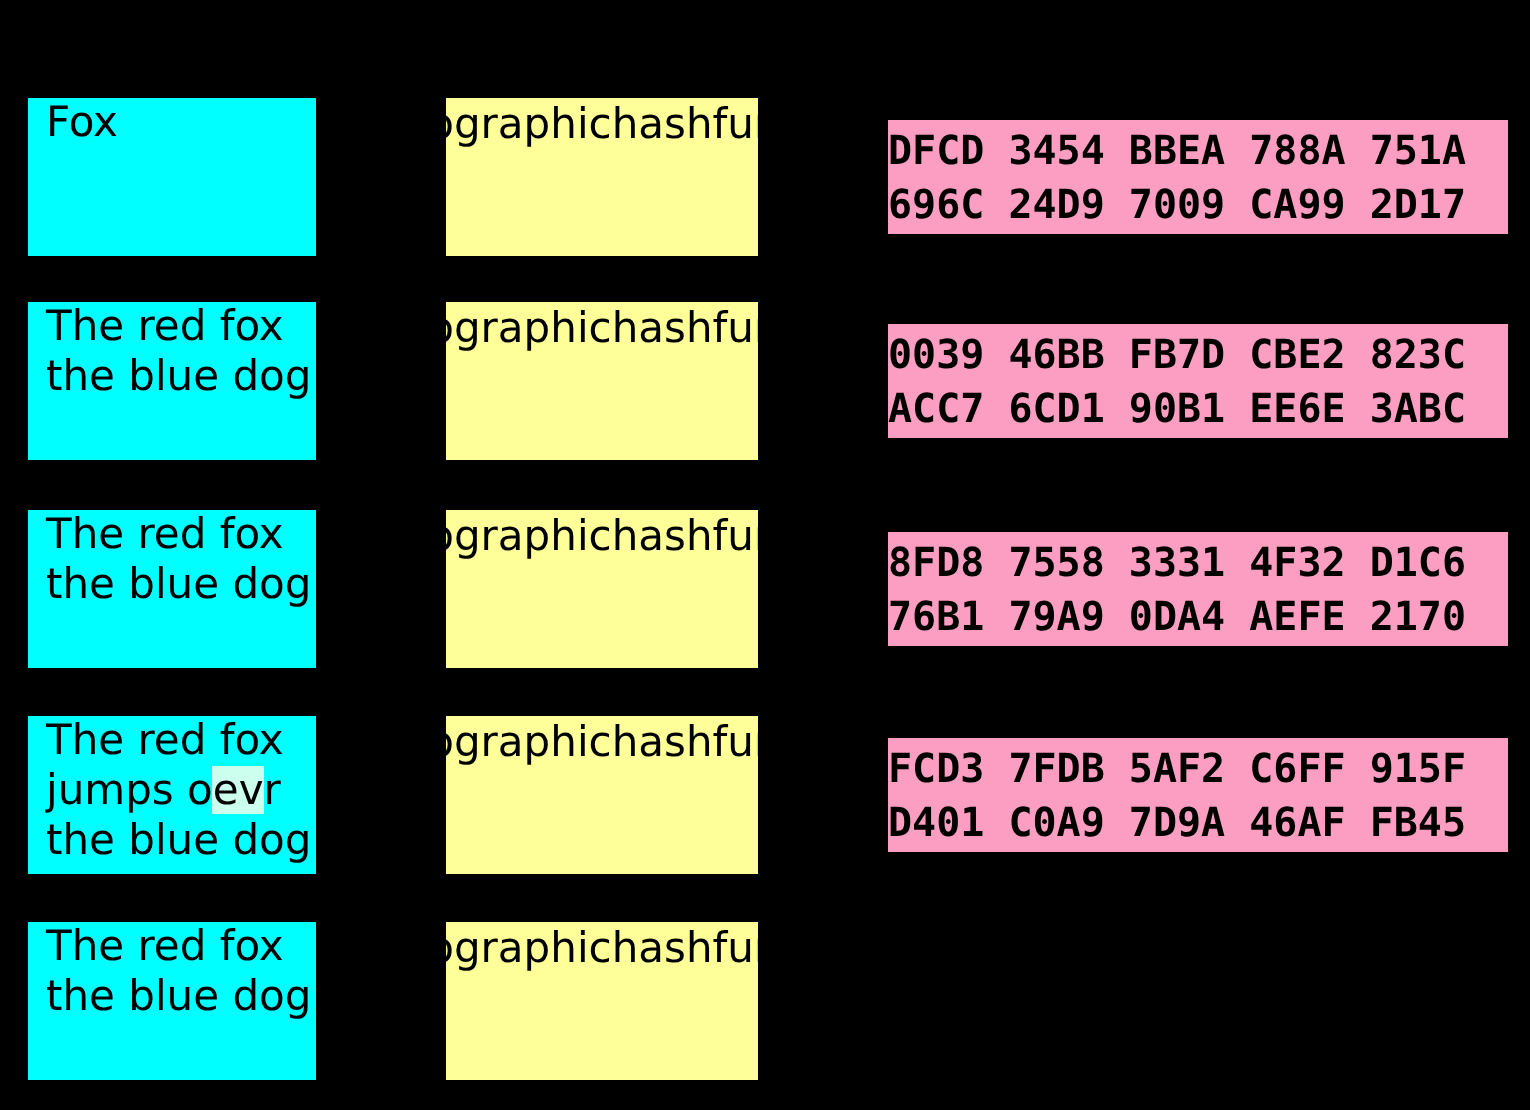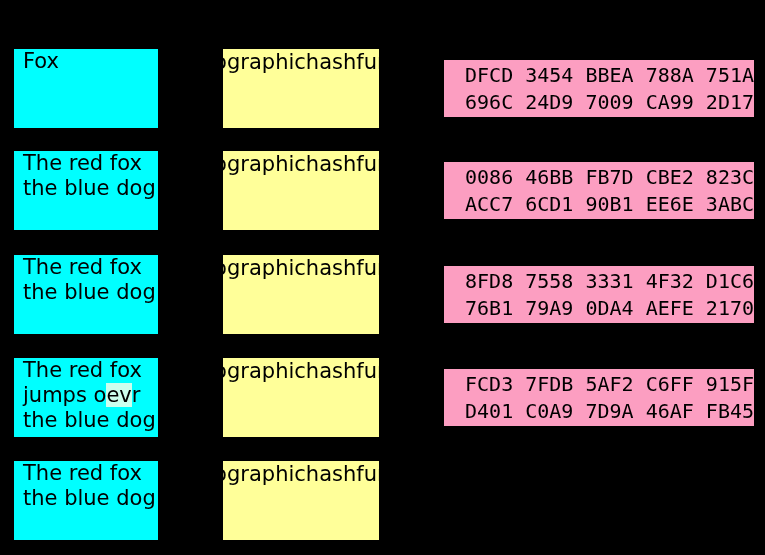--- a/index.html
+++ b/index.html
@@ -33,23 +33,23 @@
     text-align: center;
     font-size: 21px; line-height: 26px; color: #000;
   }
   .digest-box {
     position: absolute; left: 443px; top: 11px;
     width: 312px; height: 59px;
     background: var(--digest-bg, #fc9ec1);
     border: 1px solid #000;
     box-sizing: border-box;
     display: flex; flex-direction: column; justify-content: center;
-    text-align: right;
+    text-align: left;
     font-family: "DejaVu Sans Mono", monospace;
-    font-weight: normal;
+    font-weight: bold;
     font-size: 20px; line-height: 27px; color: #000;
     white-space: pre;
   }
   .hl {
     background: var(--hl-bg, #ccffee);
   }
   
   .arrow { position: absolute; top: 38px; height: 3px; background: #000; }
   .arrow.a1 { left: 159px; width: 49px; }
   .arrow.a2 { left: 381px; width: 48px; }
@@ -96,21 +96,21 @@
     <div class="arrow a1"></div>
     <div class="arrowhead h1"></div>
     <div class="hash-box">
       <div>cryptographic</div>
       <div>hash</div>
       <div>function</div>
     </div>
     <div class="arrow a2"></div>
     <div class="arrowhead h2"></div>
     <div class="digest-box">
-      <div>0086 46BB FB7D CBE2 823C</div>
+      <div>0039 46BB FB7D CBE2 823C</div>
       <div>ACC7 6CD1 90B1 EE6E 3ABC</div>
     </div>
   </div>
 
   <div class="row" style="top:254px">
     <div class="input-box">
       <div>The red fox</div>
       <div>the blue dog</div>
     </div>
     <div class="arrow a1"></div>

